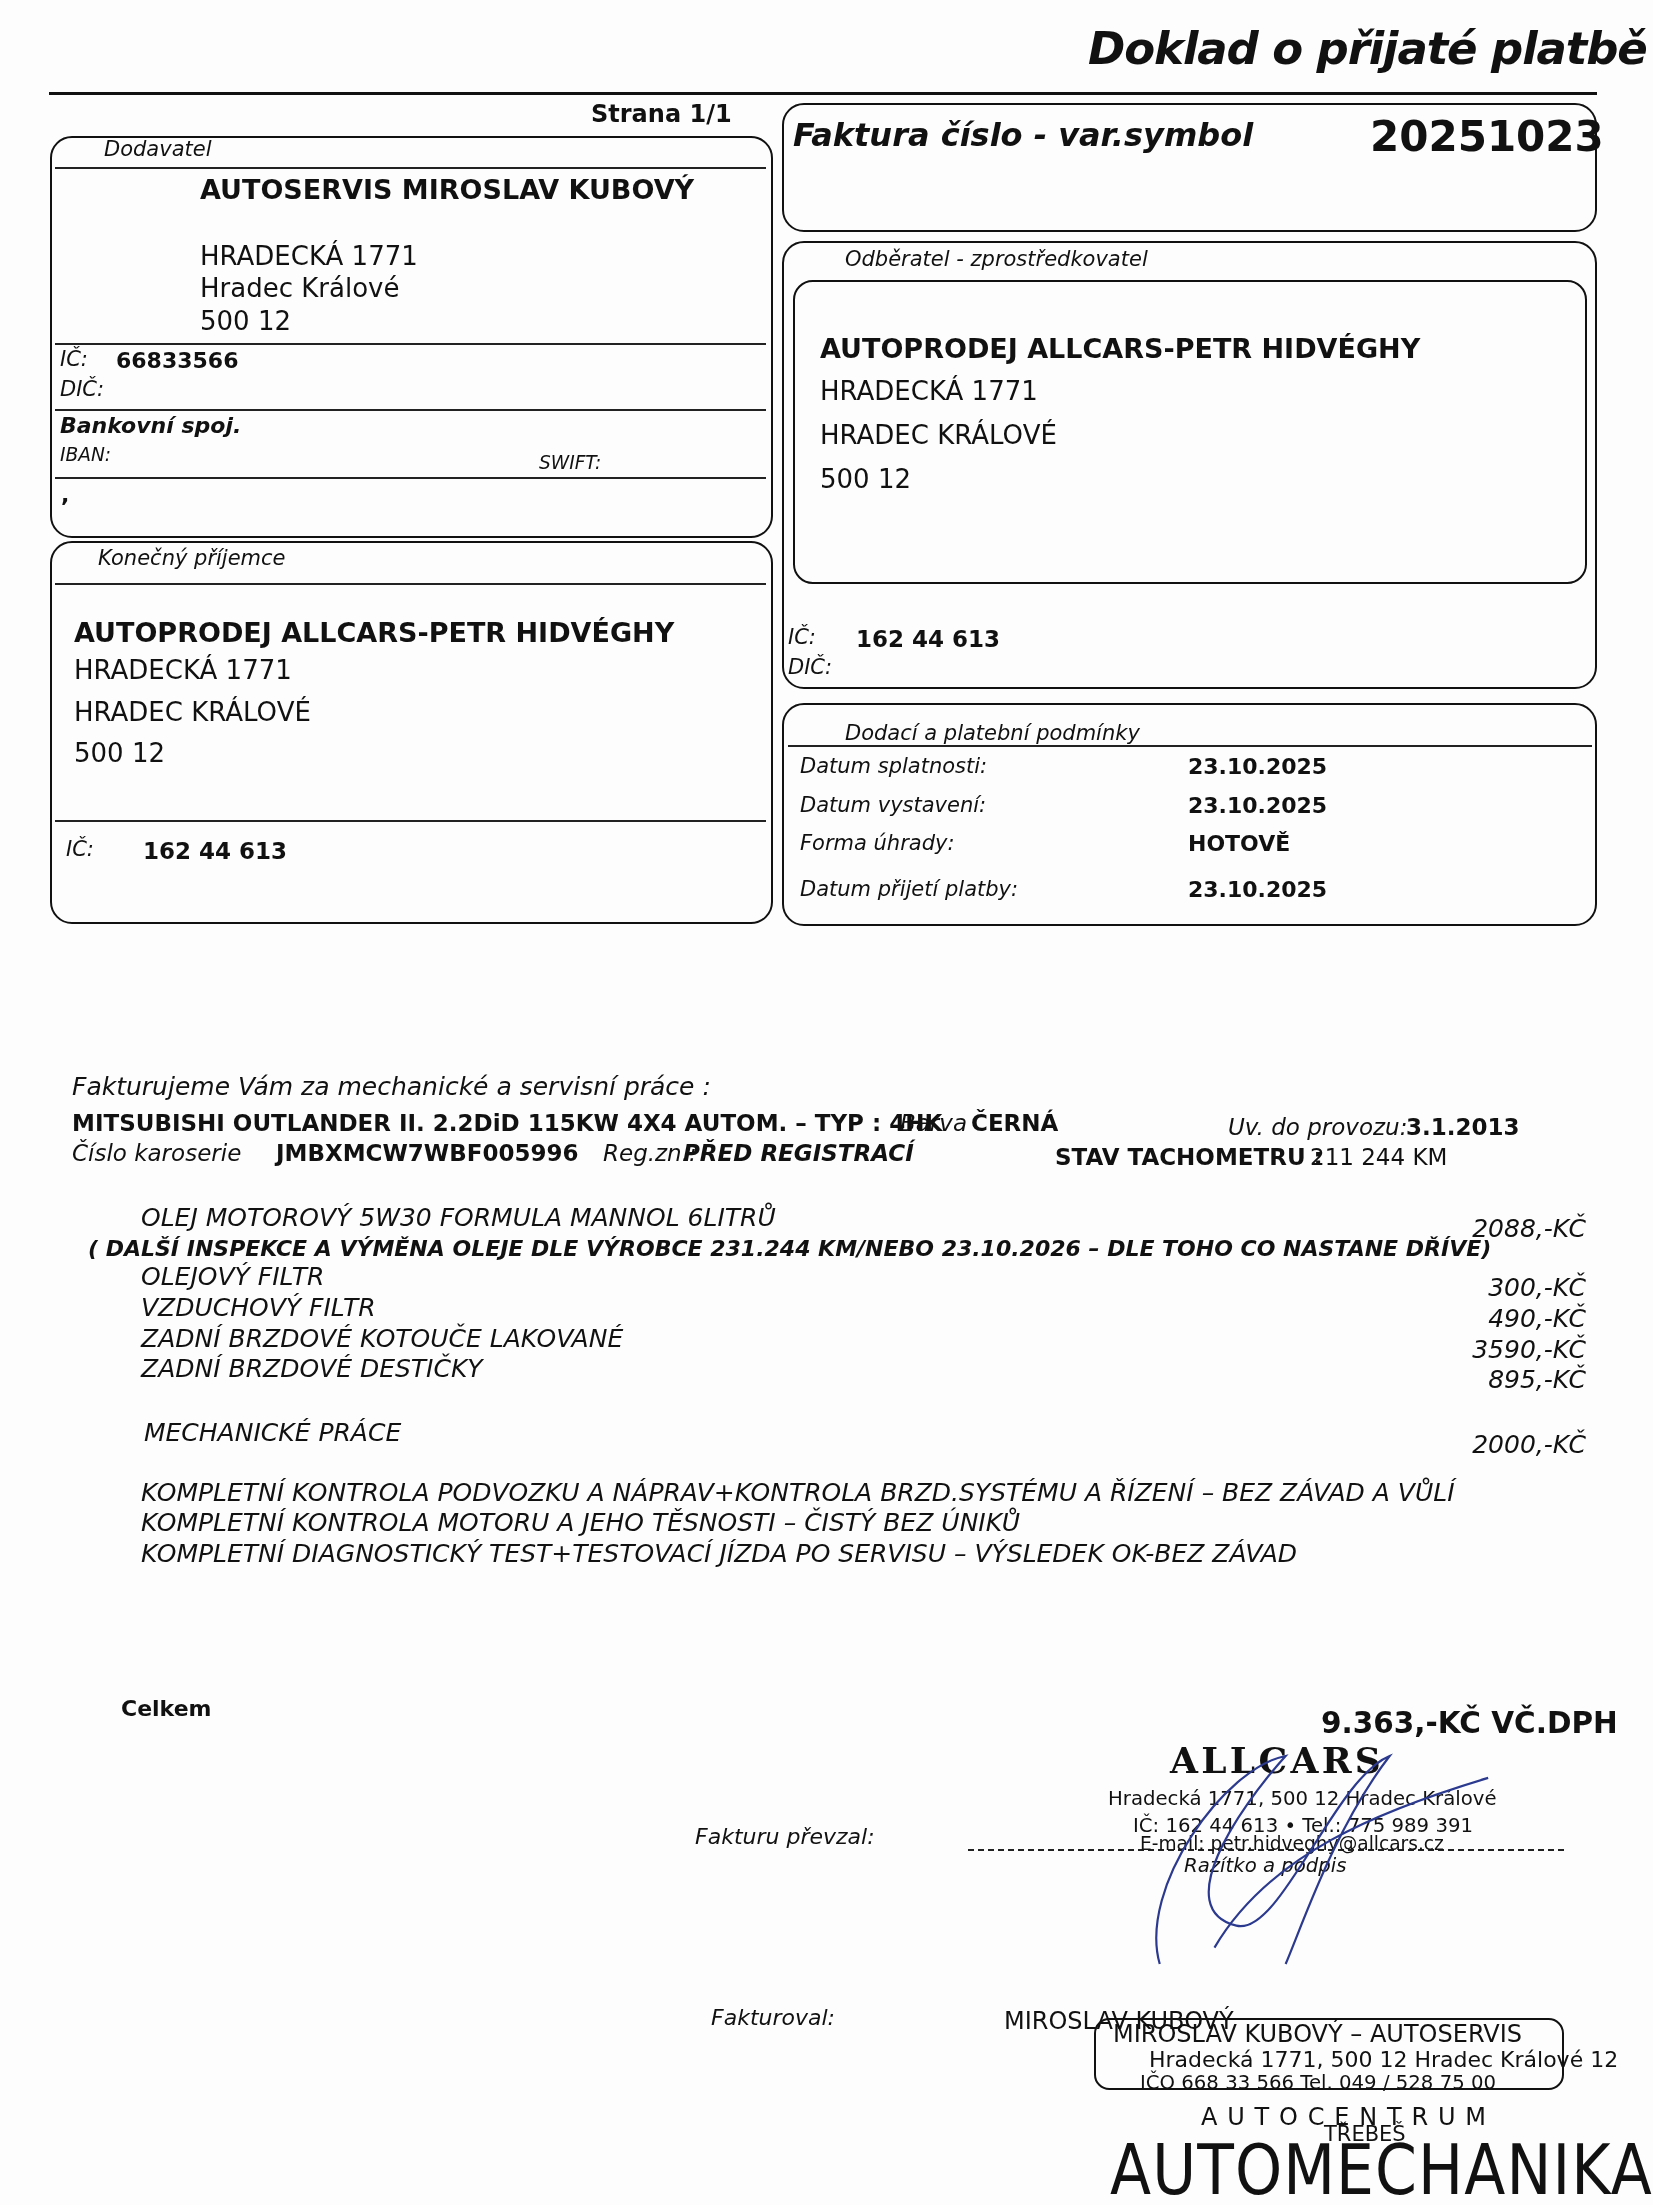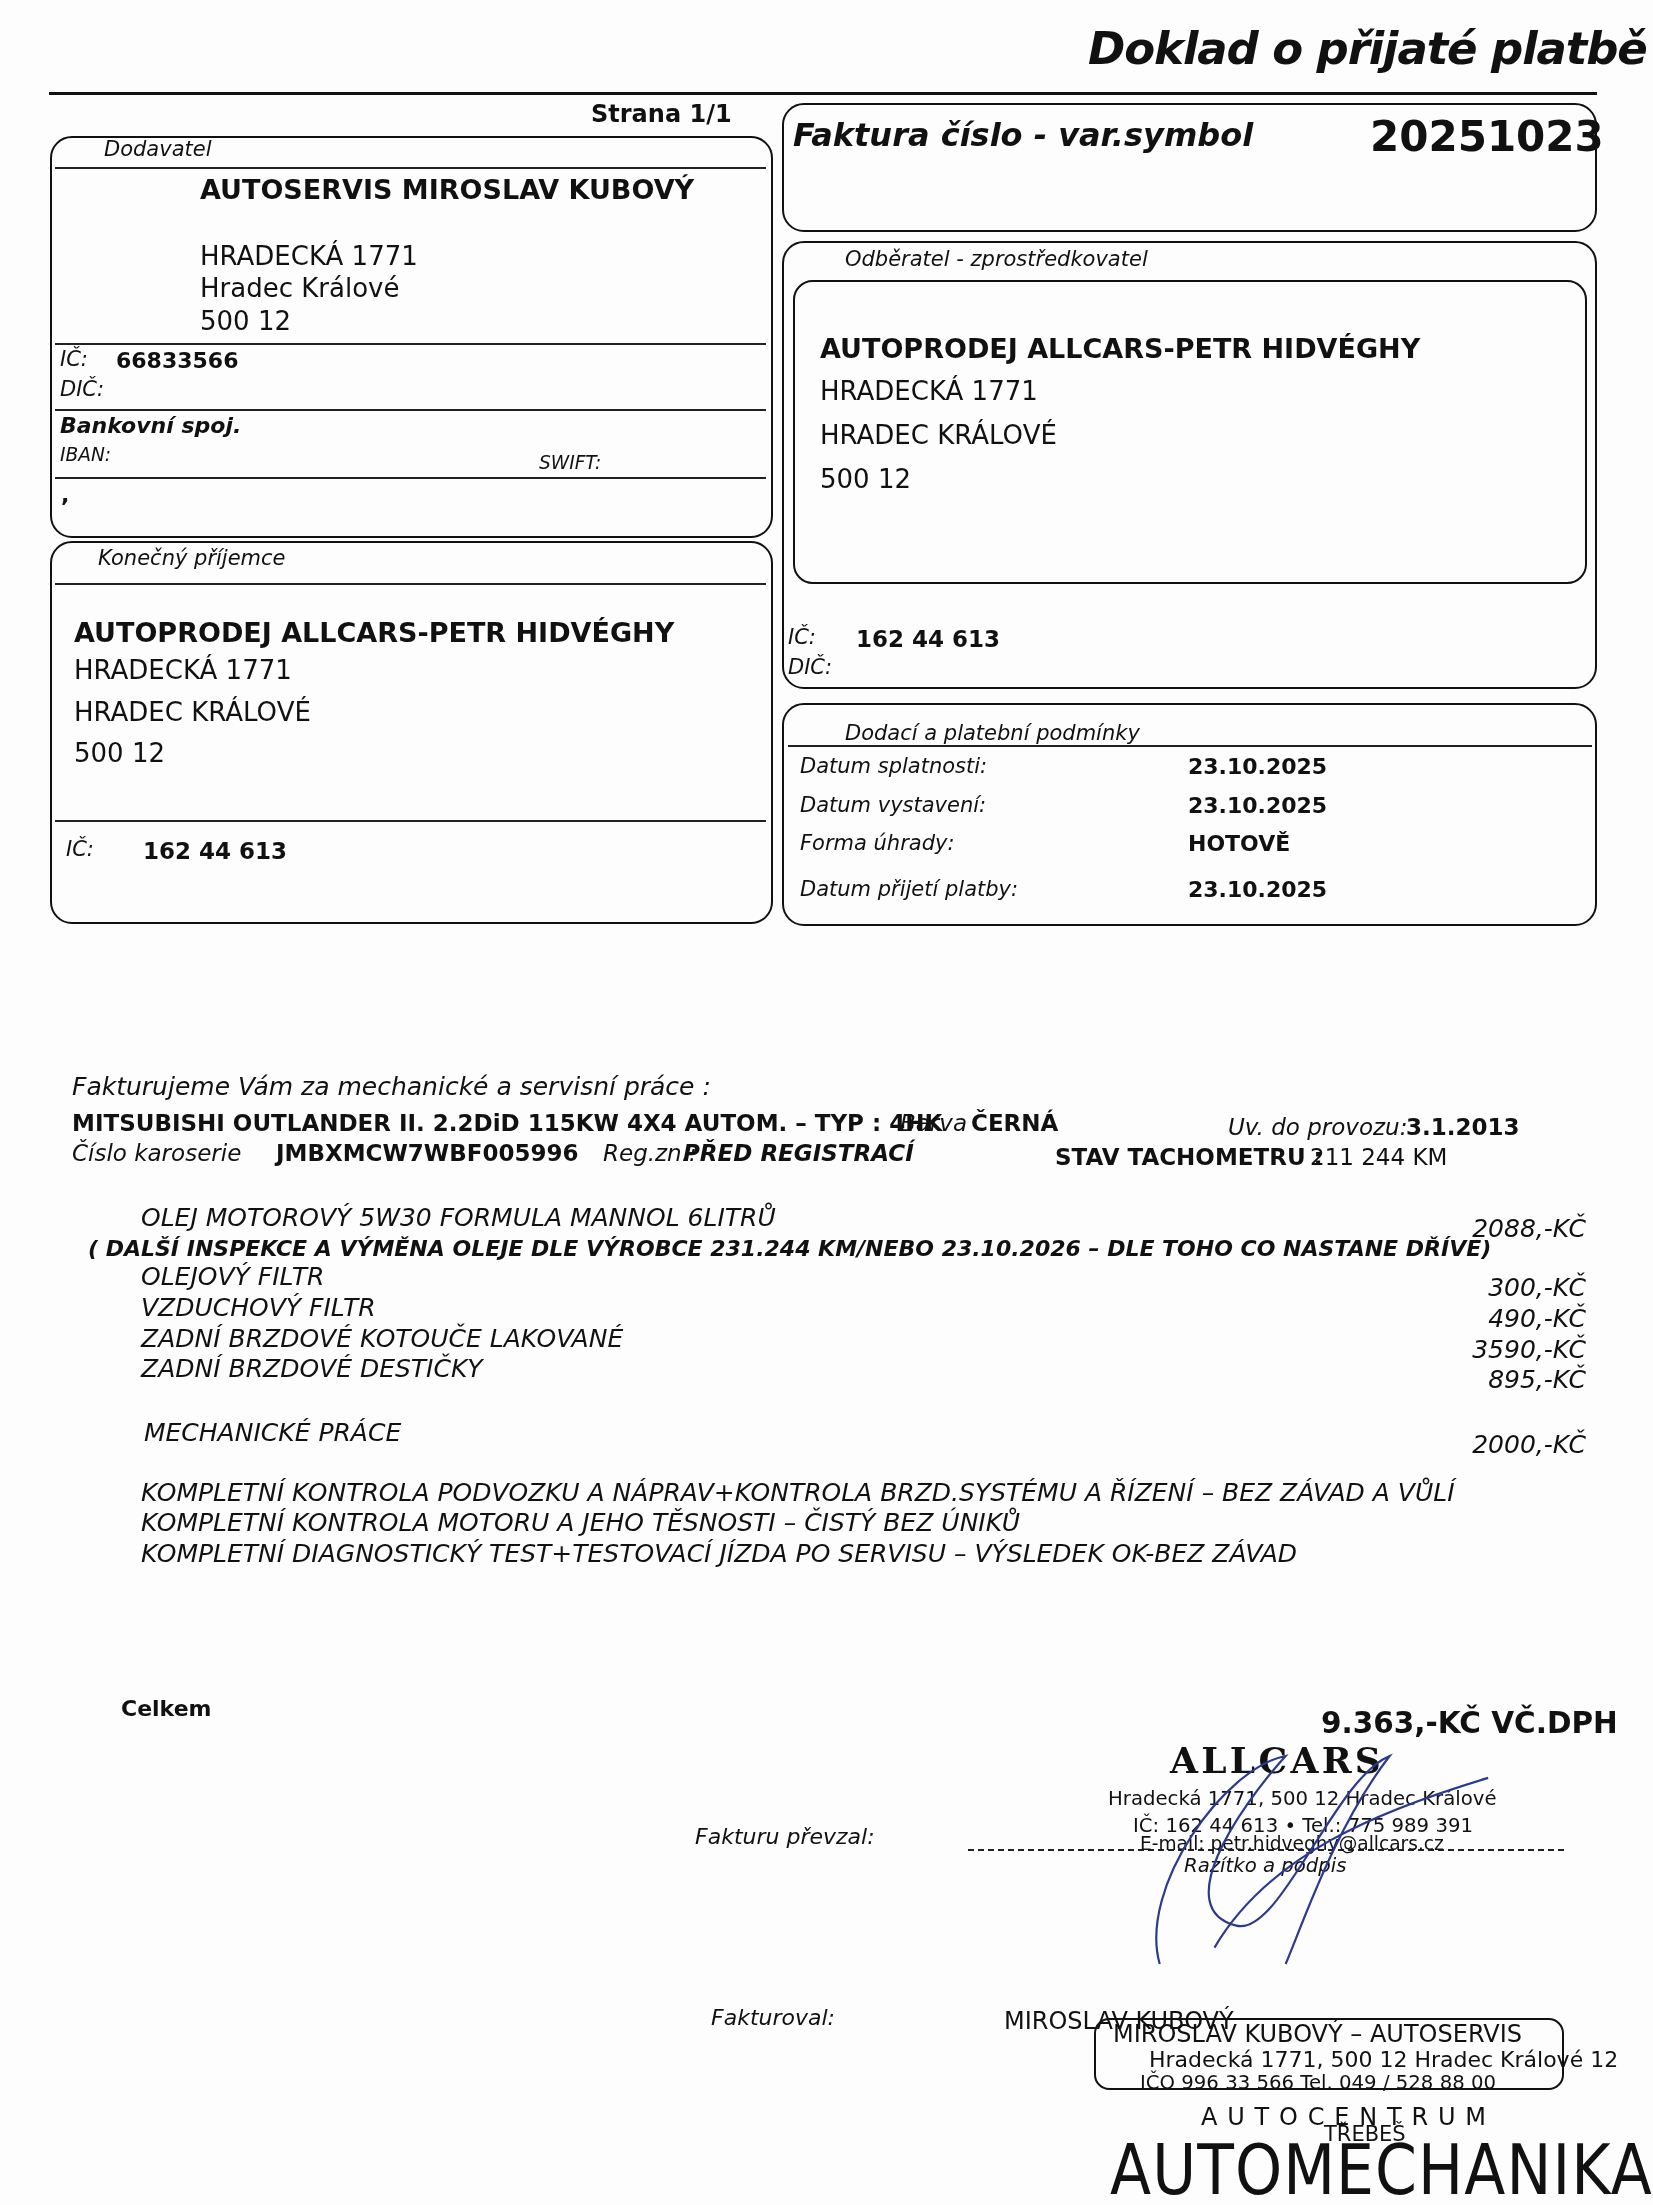--- a/index.html
+++ b/index.html
@@ -142,17 +142,17 @@
 
 <svg class="sig" style="left:1105px;top:1745px;" width="416" height="230" viewBox="0 0 760 420">
   <path d="M100 400 C 60 260, 220 40, 330 20 C 240 120, 120 300, 240 330 C 320 350, 420 60, 520 20 C 420 150, 360 330, 330 400 M 200 370 C 300 200, 500 120, 700 60" stroke="#2b3a8f" stroke-width="4" fill="none"></path>
 </svg>
 
 <div class="row it" style="left:695px;top:2005px;font-size:22px;margin-left:16px;">Fakturoval:</div>
 <div class="row" style="left:1004px;top:2007px;font-size:24px;">MIROSLAV KUBOVÝ</div>
 <div class="stamp-box" style="left:1094px;top:2018px;width:470px;height:72px;"></div>
 <div class="row" style="left:1113px;top:2020px;font-size:24px;">MIROSLAV KUBOVÝ – AUTOSERVIS</div>
 <div class="row" style="left:1113px;top:2047px;font-size:22px;margin-left:36px;">Hradecká 1771, 500 12 Hradec Králové 12</div>
-<div class="row" style="left:1140px;top:2071px;font-size:19.7px;">IČO 996 33 566   Tel. 049 / 528 88 00</div>
+<div class="row" style="left:1140px;top:2071px;font-size:19.7px;">IČO 668 33 566   Tel. 049 / 528 75 00</div>
 <div class="row" style="left:1201px;top:2103px;font-size:24px;letter-spacing:9.8px;">AUTOCENTRUM</div>
 <div class="row" style="left:1324px;top:2122px;font-size:21px;">TŘEBEŠ</div>
 <div class="row" style="left:1110px;top:2130px;font-size:60px;letter-spacing:1.1px;transform:scaleY(1.15);transform-origin:top left;">AUTOMECHANIKA</div>
 
 
 </body></html>

